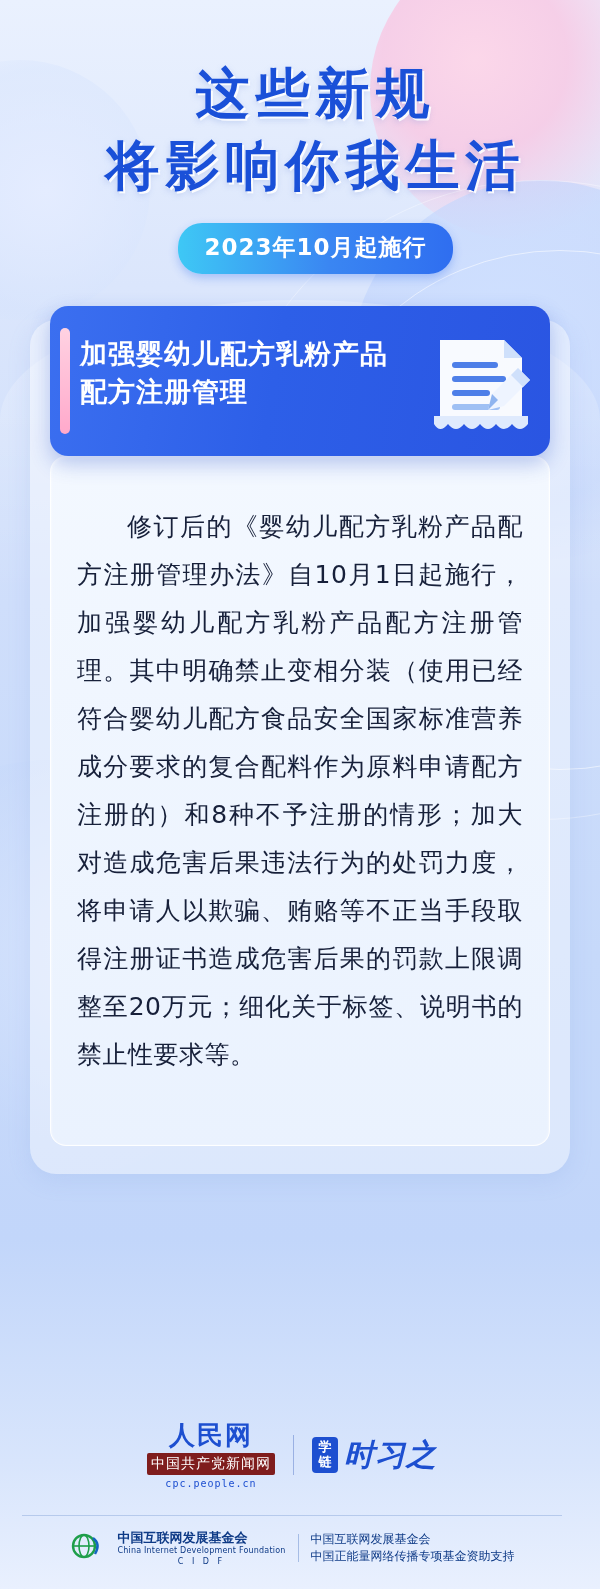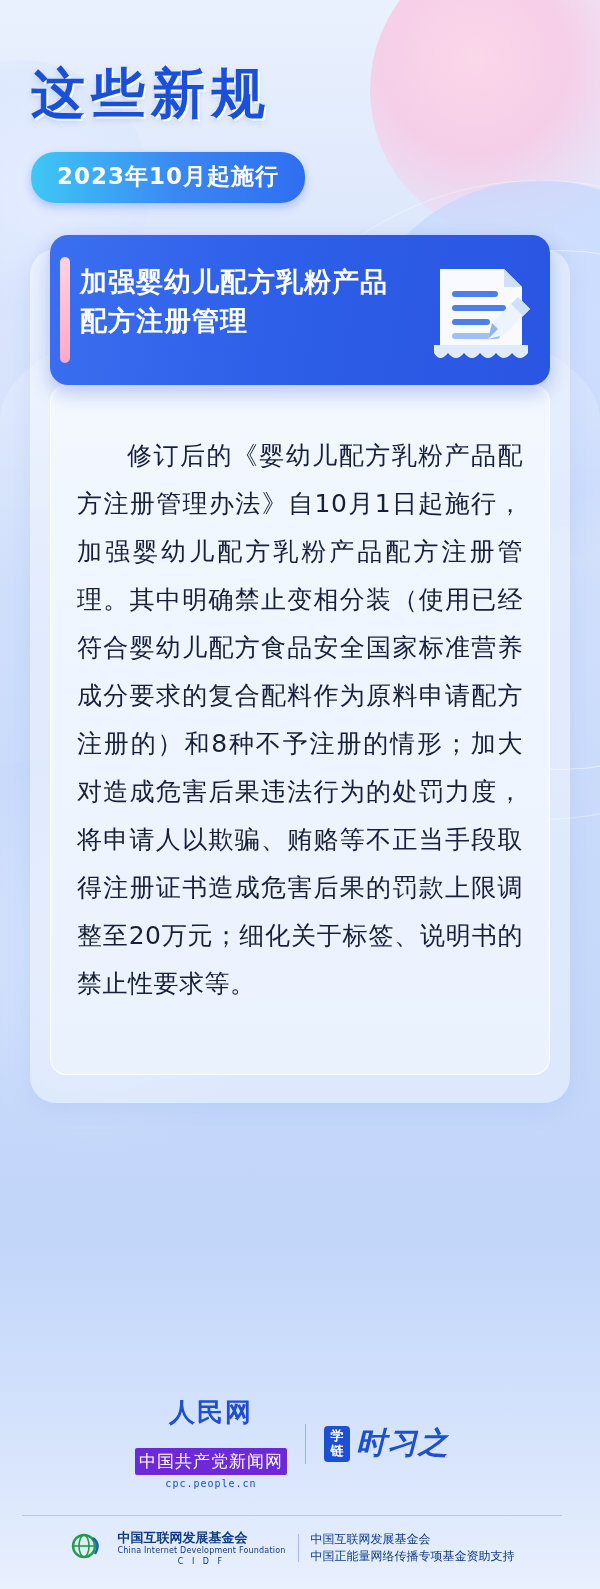--- a/index.html
+++ b/index.html
@@ -48,21 +48,21 @@
   .wave {
     position:absolute; left:0; right:0; top:300px; height:420px;
     background:linear-gradient(180deg, rgba(255,255,255,.28) 0%, rgba(255,255,255,0) 70%);
     border-radius:50% 50% 0 0 / 120px 120px 0 0;
   }
 
   
   .header {
     position:relative;
     padding-top:62px;
-    text-align:left;
+    text-align:center;
     padding-left:31px;
   }
   .title-line {
     font-family:"DejaVu Sans","Liberation Sans",sans-serif;
     font-weight:bold;
     color:#1a50d8;
     letter-spacing:6px;
     line-height:1.18;
     text-shadow:
       2px 2px 0 rgba(255,255,255,.9),
@@ -163,24 +163,24 @@
     color:#1a50d8;
   }
   .rmw-mark {
     font-size:26px;
     font-weight:bold;
     letter-spacing:2px;
     color:#1d4fd0;
     line-height:1;
   }
   .rmw-cn {
-    margin-top:23px;
-    font-size:17px;
+    margin-top:5px;
+    font-size:14px;
     color:#ffffff;
-    background:#6d28d9;
+    background:#7f1d1d;
     border-radius:2px;
     padding:2px 4px;
     letter-spacing:1px;
   }
   .rmw-en {
     margin-top:3px;
     font-size:10px;
     color:#1d4fd0;
     letter-spacing:1px;
     font-family:"DejaVu Sans Mono","Liberation Mono",monospace;
@@ -241,20 +241,21 @@
   <div class="blob blob-b"></div>
   <div class="blob blob-c"></div>
   <div class="blob blob-d"></div>
   <div class="arc"></div>
   <div class="arc2"></div>
   <div class="wave"></div>
 </div>
 
 <div class="header">
   <div class="title-line l1">这些新规</div>
+  <div class="title-line l2">将影响你我生活</div>
   <div class="date-pill">2023年10月起施行</div>
 </div>
 
 <div class="card-wrap">
 
   <div class="headline">
     <div class="headline-text">加强婴幼儿配方乳粉产品配方注册管理</div>
     <svg class="doc-icon" viewBox="0 0 110 104">
       <path d="M14 8 H78 L96 26 V92 H14 Z" fill="#ffffff" opacity="0.97"></path>
       <path d="M78 8 L96 26 H78 Z" fill="#cfe0fb"></path>

